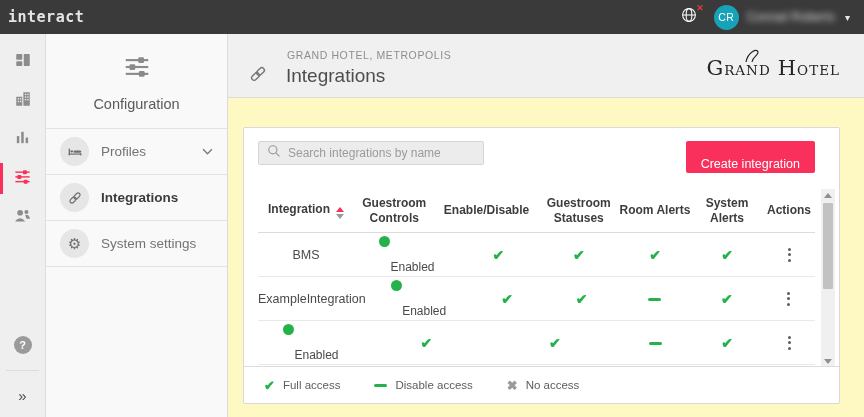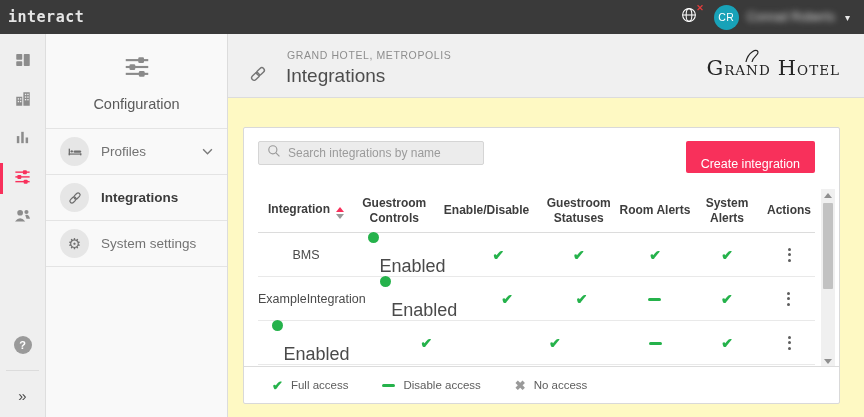--- a/index.html
+++ b/index.html
@@ -95,21 +95,21 @@
   .col-act    { flex:0 0 52px;  display:flex; justify-content:center; text-align:center; }
 
   .sort { display:inline-flex; flex-direction:column; gap:2px; margin-left:6px; vertical-align:1px; }
   .sort .up   { width:0; height:0; border-left:4px solid transparent; border-right:4px solid transparent;
                 border-bottom:5px solid var(--c-accent,#f8305b); }
   .sort .down { width:0; height:0; border-left:4px solid transparent; border-right:4px solid transparent;
                 border-top:5px solid #9a9a9a; }
 
   .toggle { display:flex; flex-direction:column; align-items:flex-start; cursor:pointer; }
   .dot { width:11px; height:11px; border-radius:50%; background:var(--c-green,#25b24b); margin-left:2px; }
-  .toggle-label { font-size:18px; color:#4a4a4a; margin-left:13px; margin-top:13px; }
+  .toggle-label { font-size:12px; color:#4a4a4a; margin-left:13px; margin-top:13px; }
 
   .sym-full::before { content:"✔"; color:var(--c-green,#25b24b); font-size:14px; font-weight:bold; }
   .sym-partial::before { content:""; display:inline-block; width:13px; height:3px; border-radius:1.5px;
                          background:var(--c-green,#25b24b); vertical-align:middle; }
   .sym-none::before { content:"✖"; color:#9a9a9a; font-size:13px; font-weight:bold; }
 
   .kebab { display:flex; flex-direction:column; gap:2.5px; padding:4px 6px; cursor:pointer; }
   .kebab i { width:3px; height:3px; border-radius:50%; background:#5d5d5d; }
 
   
@@ -118,21 +118,21 @@
                      align-items:center; justify-content:center; cursor:pointer; }
   .vs-up { top:0; } .vs-down { bottom:0; }
   .vs-up::before { content:""; border-left:4px solid transparent; border-right:4px solid transparent;
                    border-bottom:5px solid #8f8f8f; }
   .vs-down::before { content:""; border-left:4px solid transparent; border-right:4px solid transparent;
                      border-top:5px solid #8f8f8f; }
   .vs-thumb { position:absolute; left:2px; top:14px; width:10px; height:86px; background:#c2c2c2;
               border-radius:1px; cursor:grab; }
 
   .legend { position:absolute; left:0; right:0; bottom:0; height:37px; border-top:1px solid #dcdcdc;
-            display:flex; align-items:center; padding:0 28px; gap:34px; }
+            display:flex; align-items:center; padding:0 20px; gap:34px; }
   .legend-item { display:flex; align-items:center; gap:8px; font-size:11.5px; color:#5d5d5d; }
   .legend-item .sym-full::before { font-size:13px; }
 </style>
 </head>
 <body>
 
 <div class="app">
 
   <div class="topbar">
     <div class="brand">interact</div>

